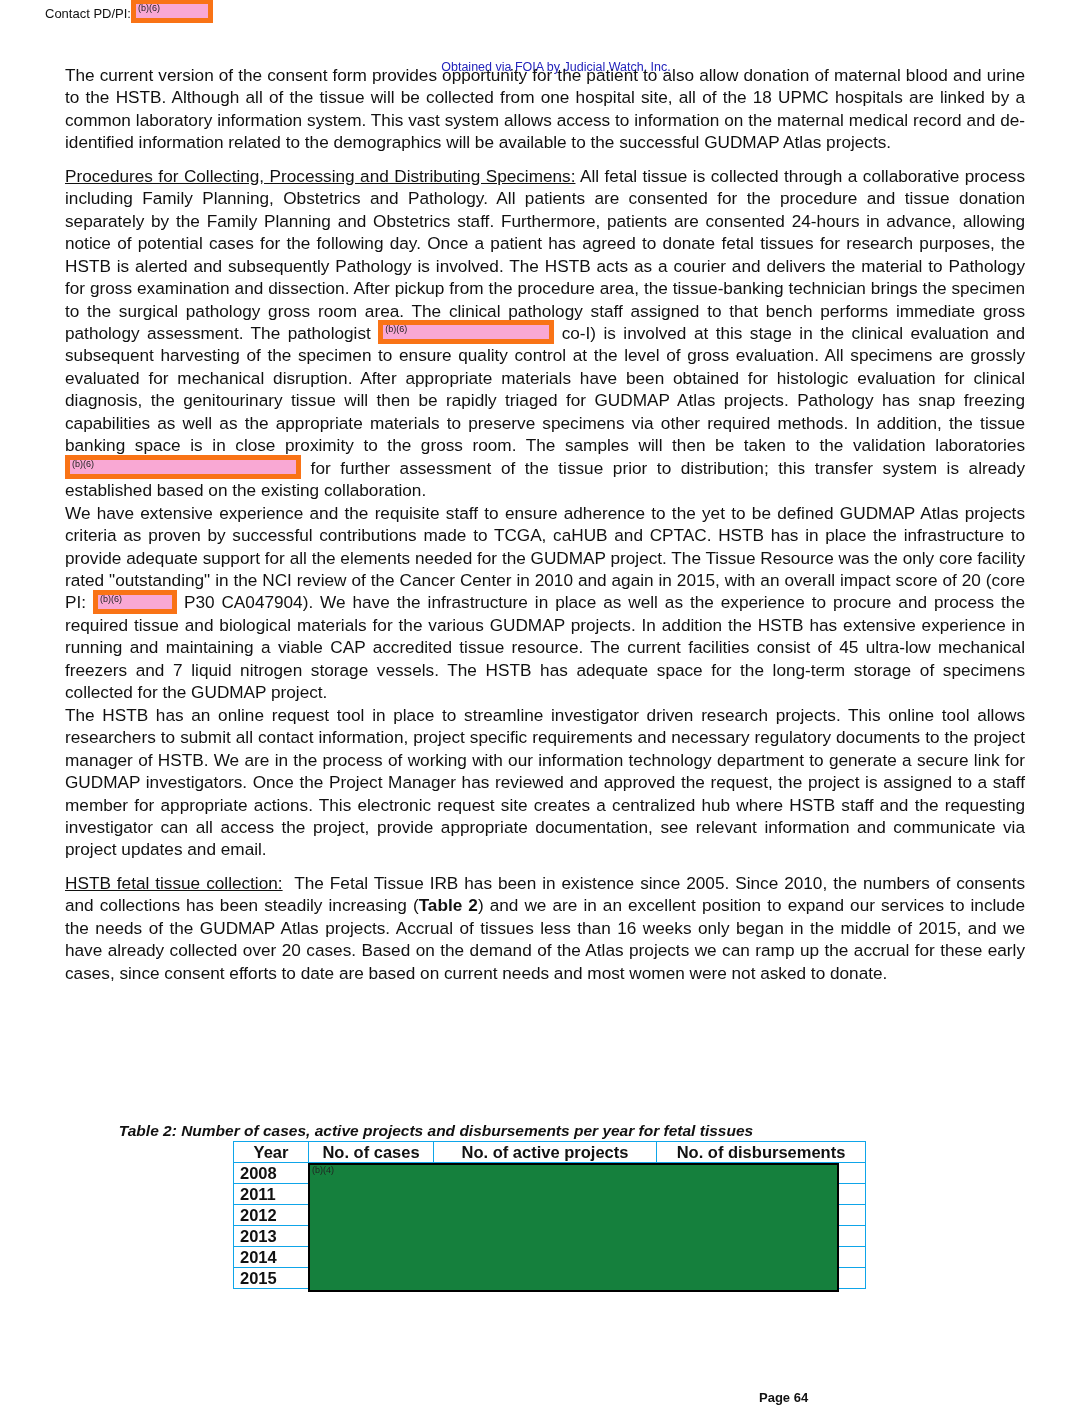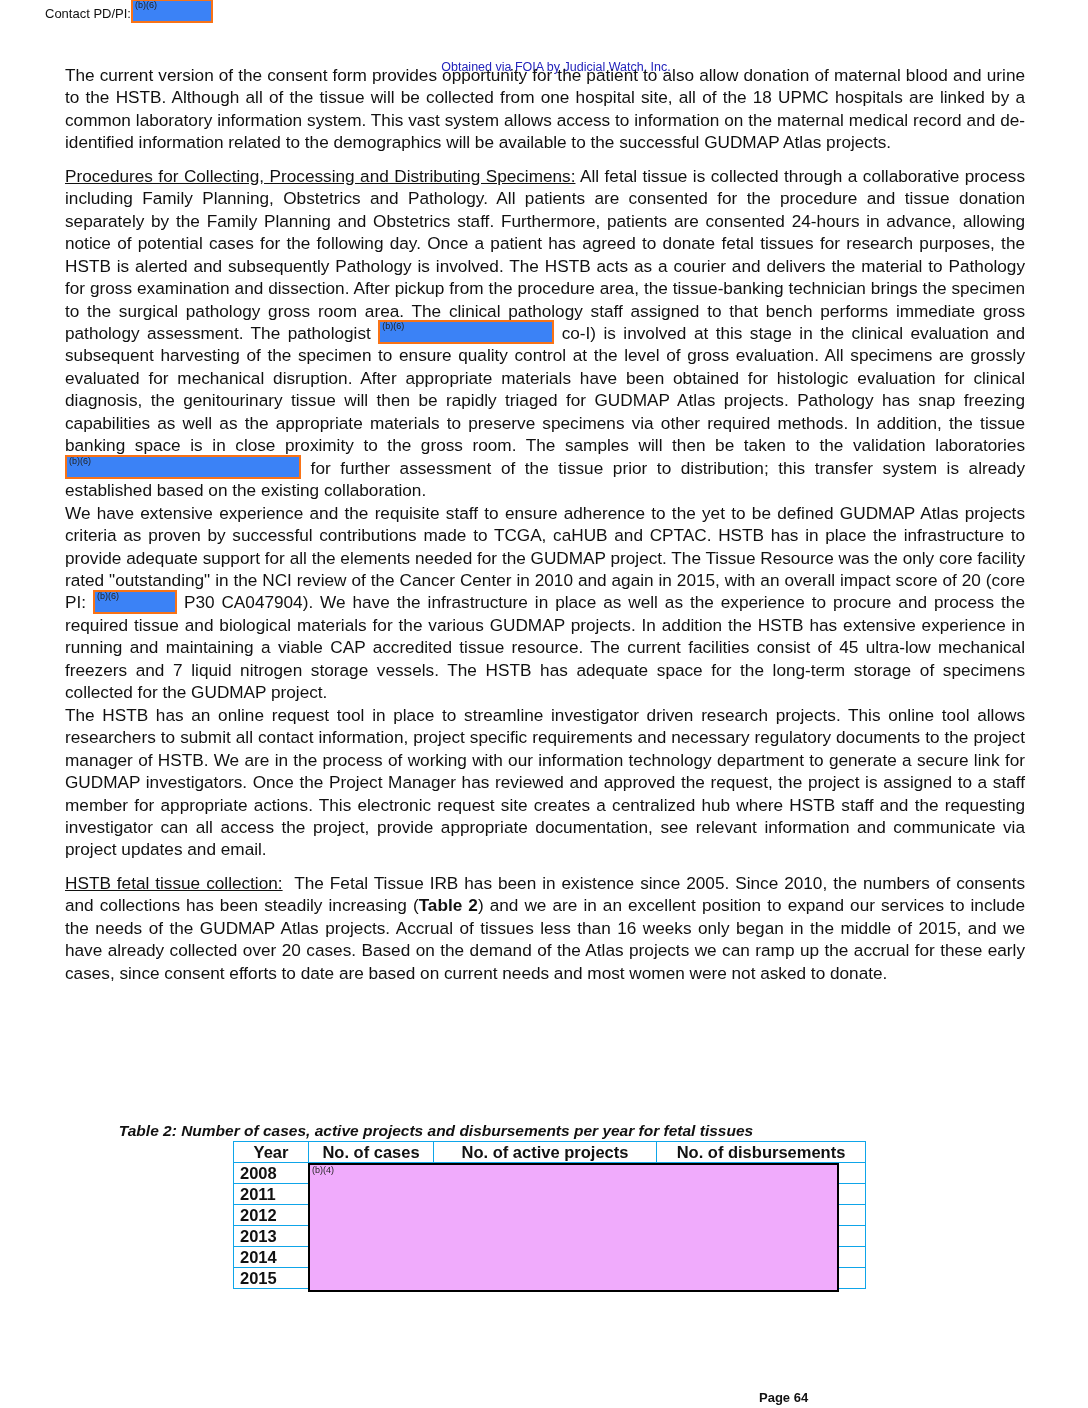--- a/index.html
+++ b/index.html
@@ -1,36 +1,36 @@
 <!DOCTYPE html>
 <html><head>
 <meta charset="utf-8">
 <style>
   html, body { margin:0; padding:0; background:#fff; }
   body { width:1088px; height:1408px; position:relative; overflow:hidden;
          font-family:"Liberation Sans", sans-serif; color:#111; }
   .contact { position:absolute; left:45px; top:6px; font-size:13px; }
-  .redact { display:inline-block; position:relative; border:2px solid #f97316; background:#3b82f6;
+  .redact { display:inline-block; position:relative; border:5px solid #f97316; background:#f9a8d4;
             vertical-align:middle; box-sizing:border-box; }
   .redact .code { position:absolute; left:2px; top:-1px; font-size:9px; color:#222; line-height:11px; }
   .foia { position:absolute; left:0; width:1088px; top:60px; text-align:center; padding-left:12px;
           color:#2222bb; font-size:12.5px; }
   .foia span { position:relative; left:0px; }
   .content { position:absolute; left:65px; top:64px; width:960px; font-size:17.2px; line-height:22.45px; }
   .content p { margin:0; text-align:justify; }
   .gap { margin-top:11px !important; }
   .u { text-decoration:underline; }
   .inl { height:24px; margin-top:-4px; }
   .caption { position:absolute; left:0; width:872px; top:1122px; text-align:center;
              font-weight:bold; font-style:italic; font-size:15.5px; }
   table.t2 { position:absolute; left:233px; top:1141px; border-collapse:collapse; font-size:16.5px; }
   table.t2 th, table.t2 td { border:1px solid #0ea5e9; padding:0 6px; height:20px; line-height:20px; font-weight:bold; }
   table.t2 th { font-weight:bold; }
   .tbl-redact { position:absolute; left:308px; top:1163px; width:531px; height:129px;
-                border:2px solid #000; background:#f0abfc; box-sizing:border-box; }
+                border:2px solid #000; background:#15803d; box-sizing:border-box; }
   .tbl-redact .code { position:absolute; left:2px; top:0px; font-size:9px; color:#222; }
   .footer-left { position:absolute; left:276px; top:1424px; font-size:13px; }
   .footer-right { position:absolute; left:759px; top:1390px; font-size:13px;font-weight:bold; }
 </style>
 </head>
 <body>
 
 <div class="contact">
   <span>Contact PD/PI:</span><span class="redact" style="width:82px;height:24px;margin-top:-8px;"><span class="code">(b)(6)</span></span>
 </div>

